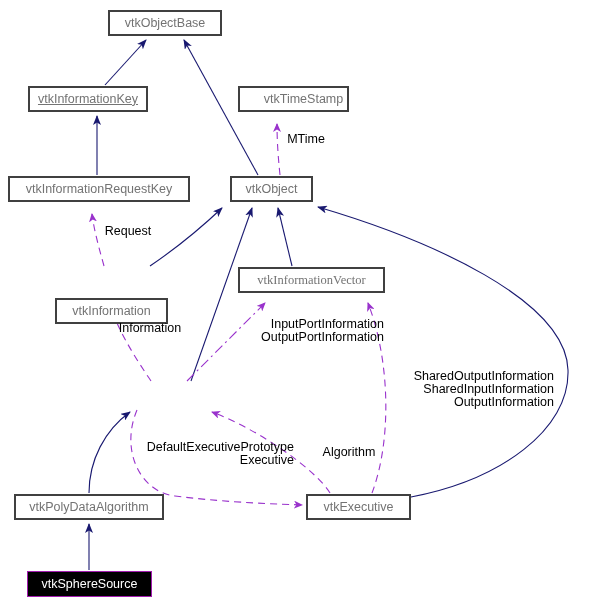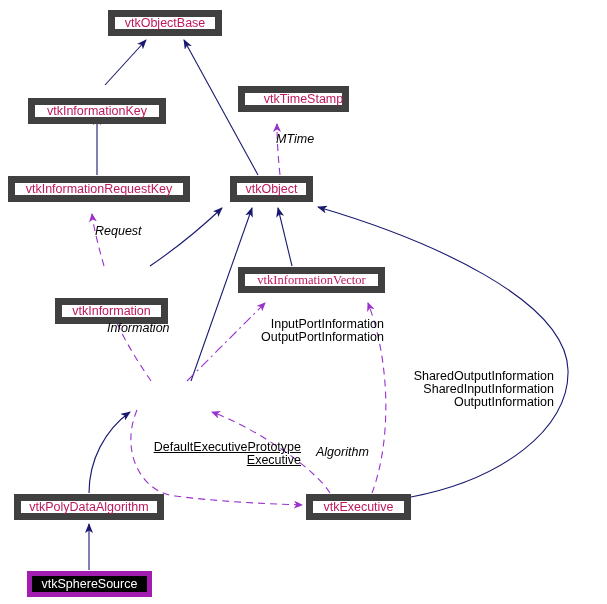--- a/index.html
+++ b/index.html
@@ -20,45 +20,45 @@
   #edge-layer {
     position: absolute;
     left: 0;
     top: 0;
     width: 607px;
     height: 604px;
   }
   .uml-node {
     position: absolute;
     box-sizing: border-box;
-    border: 7px solid #404040;
+    border: 2px solid #404040;
     background: #ffffff;
-    color: #be185d;
+    color: #737373;
     font-size: 12.5px;
     line-height: 1;
     display: flex;
     align-items: center;
     justify-content: center;
     white-space: nowrap;
     letter-spacing: 0px;
   }
   .uml-node.highlight {
     background: #000000;
     color: #ffffff;
-    border: 5px solid #a21caf;
+    border: 1px solid #a21caf;
   }
   .edge-label {
     position: absolute;
     font-size: 12.5px;
     color: #000000;
     line-height: 13px;
     white-space: pre;
     text-align: right;
   }
-  .edge-label.left-align { text-align: left; font-style: italic; }
+  .edge-label.left-align { text-align: center; }
 </style>
 </head>
 <body>
 
 <div id="diagram-root">
 
   <svg id="edge-layer" viewBox="0 0 607 604" width="607" height="604" xmlns="http://www.w3.org/2000/svg">
     <defs>
       <marker id="inh-arrow" markerWidth="10" markerHeight="8" refX="9" refY="4" orient="auto" markerUnits="userSpaceOnUse">
         <path d="M0,0 L10,4 L0,8 L2.6,4 Z" fill="#191970"></path>
@@ -128,21 +128,21 @@
       <path d="M330,493 C316,470 260,430 212,412" fill="none" stroke="#9932CC" stroke-width="1.1" stroke-dasharray="7,5" marker-end="url(#use-arrow)"></path>
     </g>
 
     <g>
       <path d="M137,410 C120,450 140,492 175,496 C230,503 280,504 302,505" fill="none" stroke="#9932CC" stroke-width="1.1" stroke-dasharray="7,5" marker-end="url(#use-arrow)"></path>
     </g>
   </svg>
 
   <div class="uml-node" style="left:108px; top:10px; width:114px; height:26px;">vtkObjectBase</div>
 
-  <div class="uml-node" style="left:28px; top:98px; width:138px; height:26px;">vtkInformationKey</div>
+  <div class="uml-node" style="left:28px; top:86px; width:120px; height:26px;text-decoration:underline;">vtkInformationKey</div>
 
   <div class="uml-node" style="left:238px; top:86px; width:111px; height:26px;padding-left:20px;">vtkTimeStamp</div>
 
   <div class="uml-node" style="left:8px; top:176px; width:182px; height:26px;">vtkInformationRequestKey</div>
 
   <div class="uml-node" style="left:230px; top:176px; width:83px; height:26px;">vtkObject</div>
 
   <div class="uml-node" style="left:55px; top:267px; width:113px; height:26px;margin-top:31px;">vtkInformation</div>
 
   <div class="uml-node" style="left:238px; top:267px; width:147px; height:26px;font-family:Liberation Serif, serif;">vtkInformationVector</div>
@@ -160,18 +160,18 @@
 
   <div class="edge-label left-align" style="left:107px; top:322px; width:86px;">Information</div>
 
   <div class="edge-label" style="left:252px; top:318px; width:132px;">InputPortInformation
 OutputPortInformation</div>
 
   <div class="edge-label" style="left:402px; top:370px; width:152px;">SharedOutputInformation
 SharedInputInformation
 OutputInformation</div>
 
-  <div class="edge-label" style="left:133px; top:441px; width:168px;text-decoration:underline;">DefaultExecutivePrototype
+  <div class="edge-label" style="left:126px; top:441px; width:168px;">DefaultExecutivePrototype
 Executive</div>
 
   <div class="edge-label left-align" style="left:316px; top:446px; width:66px;">Algorithm</div>
 
 </div>
 
 </body></html>

